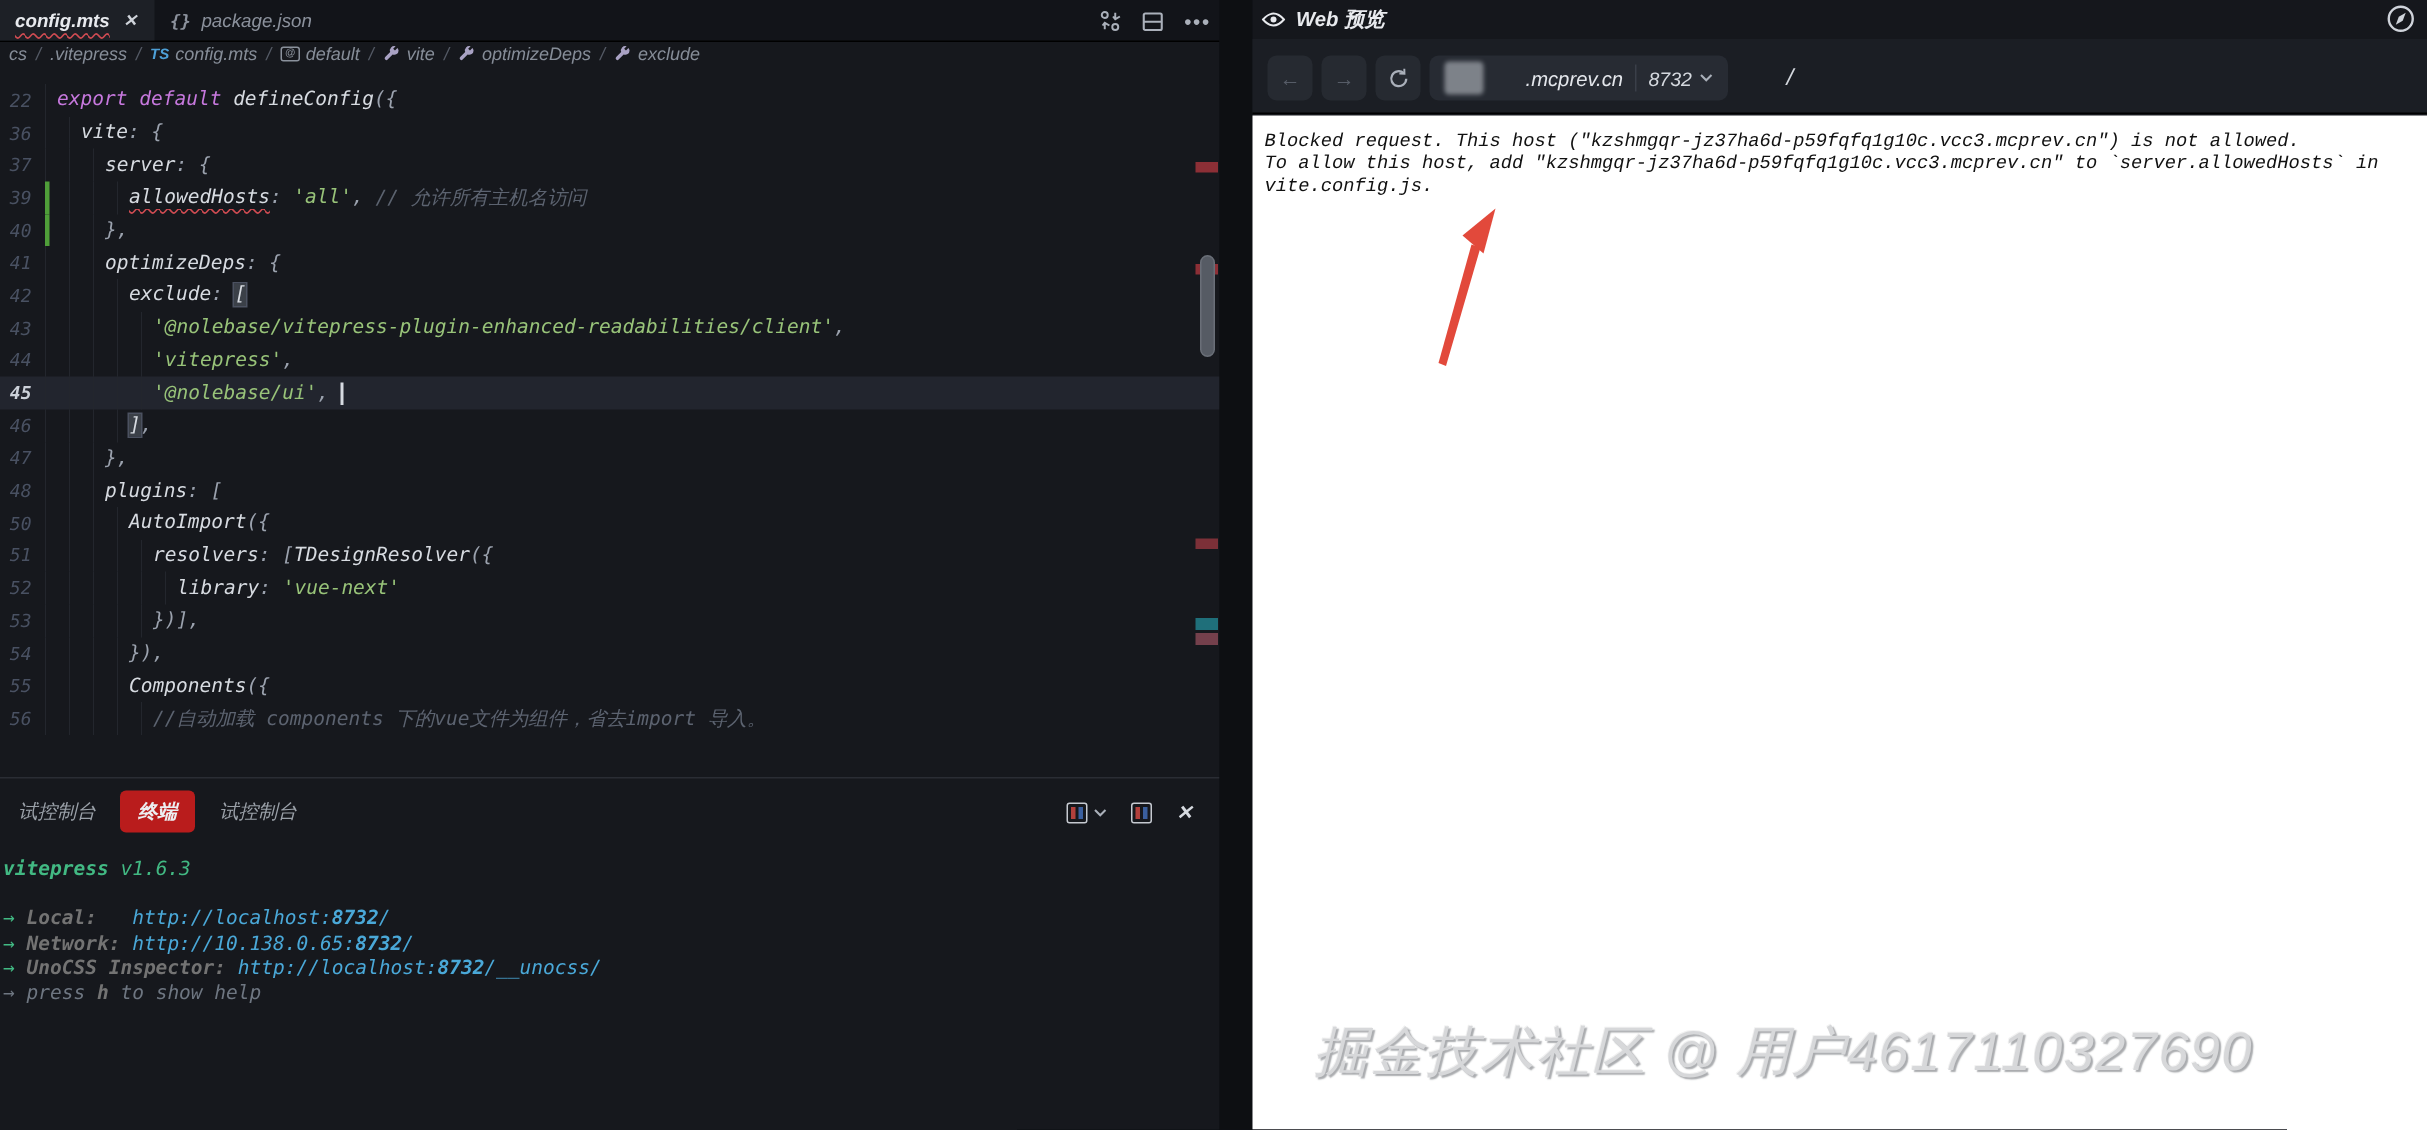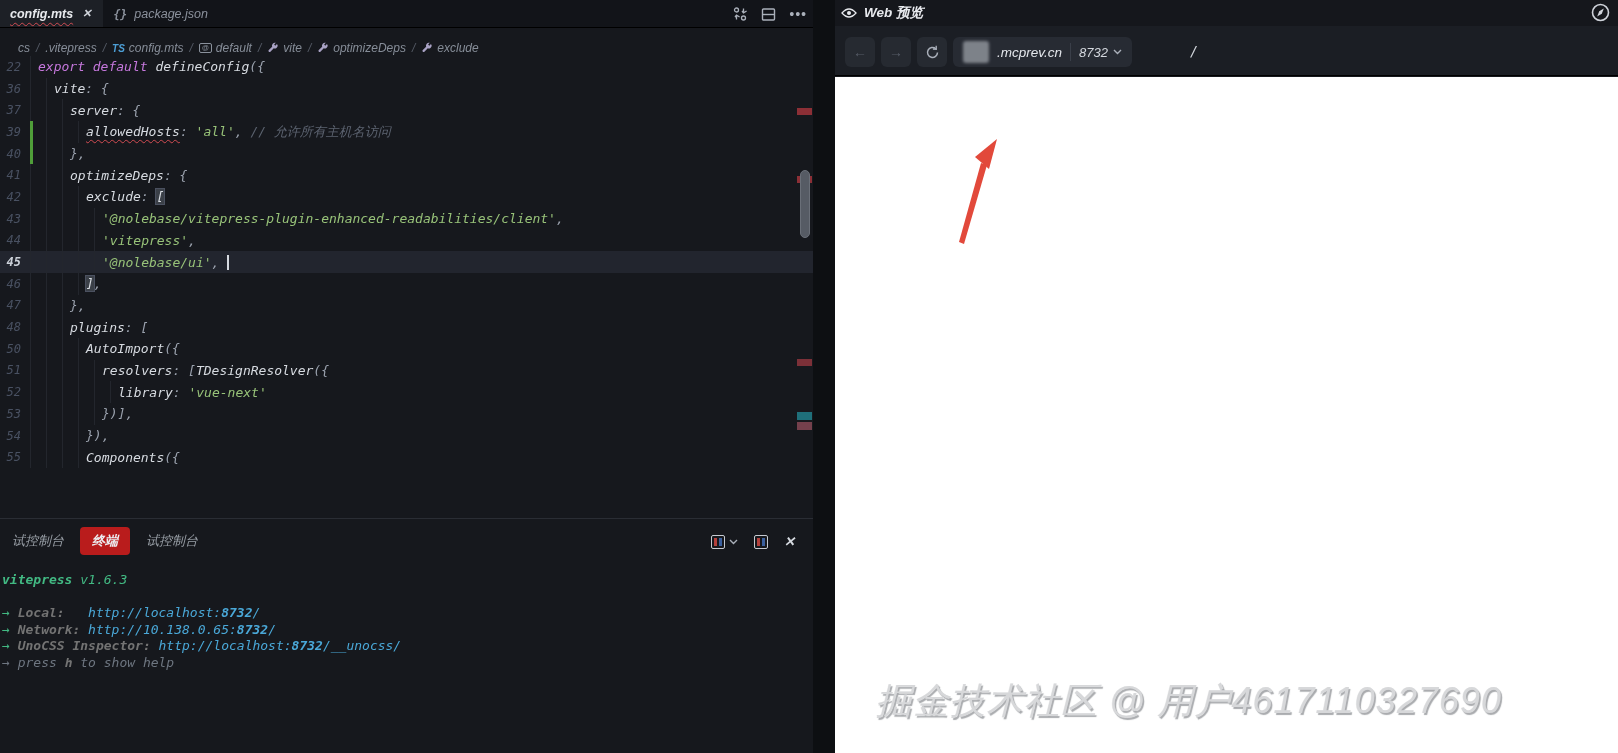--- a/index.html
+++ b/index.html
@@ -16,22 +16,22 @@
   .tab { display:flex; align-items:center; gap:7px; padding:0 10px; font-size:12.5px; color:#8b919c; cursor:pointer; }
   .tab.active { background:#1d2026; color:#e8eaee; font-weight:bold; }
   .tab-label-err { text-decoration:underline wavy #d14b52; text-decoration-thickness:1px; text-underline-offset:4px; }
   .tab-close { color:#cfd3da; font-size:11px; padding:1px 2px; }
   .tab-json-icon { color:#8b919c; font-size:11.5px; font-weight:bold; font-family:"DejaVu Sans Mono",monospace; }
   .tab-actions { position:absolute; right:6px; top:0; height:28px; display:flex; align-items:center; gap:13px; color:#aab0ba; }
   .tab-actions svg { display:block; }
   .ellipsis-glyph { font-size:14px; letter-spacing:1px; color:#aab0ba; line-height:10px; }
 
   
-  .breadcrumb { position:absolute; left:0; top:29px; width:100%; height:26px; display:flex; align-items:flex-end;
-    gap:6px; padding-left:18px; font-size:12px; color:#868d98; white-space:nowrap; overflow:hidden; }
+  .breadcrumb { position:absolute; left:0; top:29px; width:100%; height:26px; display:flex; align-items:flex-start;
+    gap:6px; padding-left:6px; font-size:12px; color:#868d98; white-space:nowrap; overflow:hidden; }
   .bc-sep { color:#555b66; }
   .bc-item { display:flex; align-items:center; gap:4px; cursor:pointer; }
   .bc-ts { color:#4d9fd6; font-weight:bold; font-size:10px; }
   .bc-sym { display:inline-block; width:13px; height:10px; border:1px solid #8a919c; border-radius:2px;
     font-size:7px; line-height:8px; text-align:center; color:#8a919c; }
   .bc-wrench svg { display:block; }
 
   
   .code-area { position:absolute; left:0; top:56px; width:100%; height:463px; background:#16181d;
     font-family:"DejaVu Sans Mono","Liberation Mono",monospace; font-size:13px; border-bottom:1px solid #2a2d34; }
@@ -82,21 +82,21 @@
   .pv-header { position:absolute; left:0; top:0; width:100%; height:26px; display:flex; align-items:center;
     gap:7px; padding-left:6px; color:#e8eaee; font-size:13.5px; font-weight:bold; }
   .pv-compass { position:absolute; right:8px; top:3px; }
   .pv-toolbar { position:absolute; left:0; top:26px; width:100%; height:50px; background:#1b1e24; border-bottom:1px solid #000; }
   .nav-btn { position:absolute; top:11px; width:30px; height:30px; background:#262a31; border-radius:6px;
     display:flex; align-items:center; justify-content:center; font-size:14px; color:#565c67; cursor:pointer; }
   .nav-btn.enabled { color:#aab0ba; }
   .url-pill { position:absolute; left:118px; top:11px; height:30px; background:#272b33; border-radius:6px;
     display:flex; align-items:center; padding:0 10px; gap:8px; }
   .blur-host { width:26px; height:22px; border-radius:3px; background:#8d9299; filter:blur(1.5px); opacity:.85; }
-  .url-host { color:#e4e7ec; font-size:13.5px; }
+  .url-host { color:#e4e7ec; font-size:13.5px;margin-left:20px; }
   .url-div { width:1px; height:18px; background:#3a3f49; }
   .url-port { color:#d4d8de; font-size:13px; display:flex; align-items:center; gap:5px; cursor:pointer; }
   .url-path { position:absolute; left:355px; top:17px; color:#d4d8de; font-size:13.5px;
     font-family:"DejaVu Sans Mono",monospace; }
 
   .pv-content { position:absolute; left:0; top:77px; width:100%; height:676px; background:#ffffff; overflow:hidden; }
   .err-text { padding:10px 0 0 8px; font-family:"Liberation Mono","DejaVu Sans Mono",monospace;
     font-size:12.5px; line-height:15px; color:#111; white-space:pre-wrap; }
   .arrow-svg { position:absolute; left:110px; top:50px; }
   .watermark { position:absolute; right:116px; top:600px; font-size:36px; color:#d7d8da;
@@ -198,20 +198,21 @@
           <div class="cl current"><span class="gutter">45</span><span class="ind" style="width: 72px;"></span><span class="tk-str">'@nolebase/ui'</span><span class="tk-pn">, </span><span class="caret"></span></div>
           <div class="cl"><span class="gutter">46</span><span class="ind" style="width: 56px;"></span><span class="tk-br">]</span><span class="tk-pn">,</span></div>
           <div class="cl"><span class="gutter">47</span><span class="ind" style="width: 40px;"></span><span class="tk-pn">},</span></div>
           <div class="cl"><span class="gutter">48</span><span class="ind" style="width: 40px;"></span><span class="tk-id">plugins</span><span class="tk-pn">: [</span></div>
           <div class="cl"><span class="gutter">50</span><span class="ind" style="width: 56px;"></span><span class="tk-id">AutoImport</span><span class="tk-pn">({</span></div>
           <div class="cl"><span class="gutter">51</span><span class="ind" style="width: 72px;"></span><span class="tk-id">resolvers</span><span class="tk-pn">: [</span><span class="tk-id">TDesignResolver</span><span class="tk-pn">({</span></div>
           <div class="cl"><span class="gutter">52</span><span class="ind" style="width: 88px;"></span><span class="tk-id">library</span><span class="tk-pn">: </span><span class="tk-str">'vue-next'</span></div>
           <div class="cl"><span class="gutter">53</span><span class="ind" style="width: 72px;"></span><span class="tk-pn">})],</span></div>
           <div class="cl"><span class="gutter">54</span><span class="ind" style="width: 56px;"></span><span class="tk-pn">}),</span></div>
           <div class="cl"><span class="gutter">55</span><span class="ind" style="width: 56px;"></span><span class="tk-id">Components</span><span class="tk-pn">({</span></div>
+          <div class="cl"><span class="gutter">56</span><span class="ind" style="width: 72px;"></span><span class="tk-cm">//自动加载 components 下的vue文件为组件，省去import 导入。</span></div>
         </div>
 
       <div class="ruler-mark" style="top:52px;height:7px;background:#8c2f36;"></div>
       <div class="ruler-mark" style="top:120px;height:7px;background:#8c2f36;"></div>
       <div class="ruler-mark" style="top:303px;height:7px;background:#7c3038;"></div>
       <div class="ruler-mark" style="top:356px;height:8px;background:#1f6f7a;"></div>
       <div class="ruler-mark" style="top:366px;height:8px;background:#74404c;"></div>
       <div class="scroll-thumb" style="top:114px;"></div>
     </div>
 
@@ -277,20 +278,21 @@
           <span>8732</span>
           <svg width="9" height="6" viewBox="0 0 9 6" fill="none" stroke="#aab0ba" stroke-width="1.4">
               <path d="M1 1 L4.5 4.5 L8 1"></path>
             </svg>
         </span>
       </div>
       <span class="url-path">/</span>
     </div>
 
     <div class="pv-content">
+      <div class="err-text" id="error-text"><div>Blocked request. This host ("kzshmgqr-jz37ha6d-p59fqfq1g10c.vcc3.mcprev.cn") is not allowed.</div><div>To allow this host, add "kzshmgqr-jz37ha6d-p59fqfq1g10c.vcc3.mcprev.cn" to `server.allowedHosts` in</div><div>vite.config.js.</div></div>
       <svg class="arrow-svg" width="80" height="130" viewBox="0 0 80 130">
         <polygon points="14,115 36,36 42,38 19,117" fill="#e2493b"></polygon>
         <polygon points="30,30 52,12 44,42" fill="#e2493b"></polygon>
       </svg>
       <div class="watermark">掘金技术社区 @ 用户4617110327690</div>
     </div>
   </div>
 </div>
 
 </body></html>

